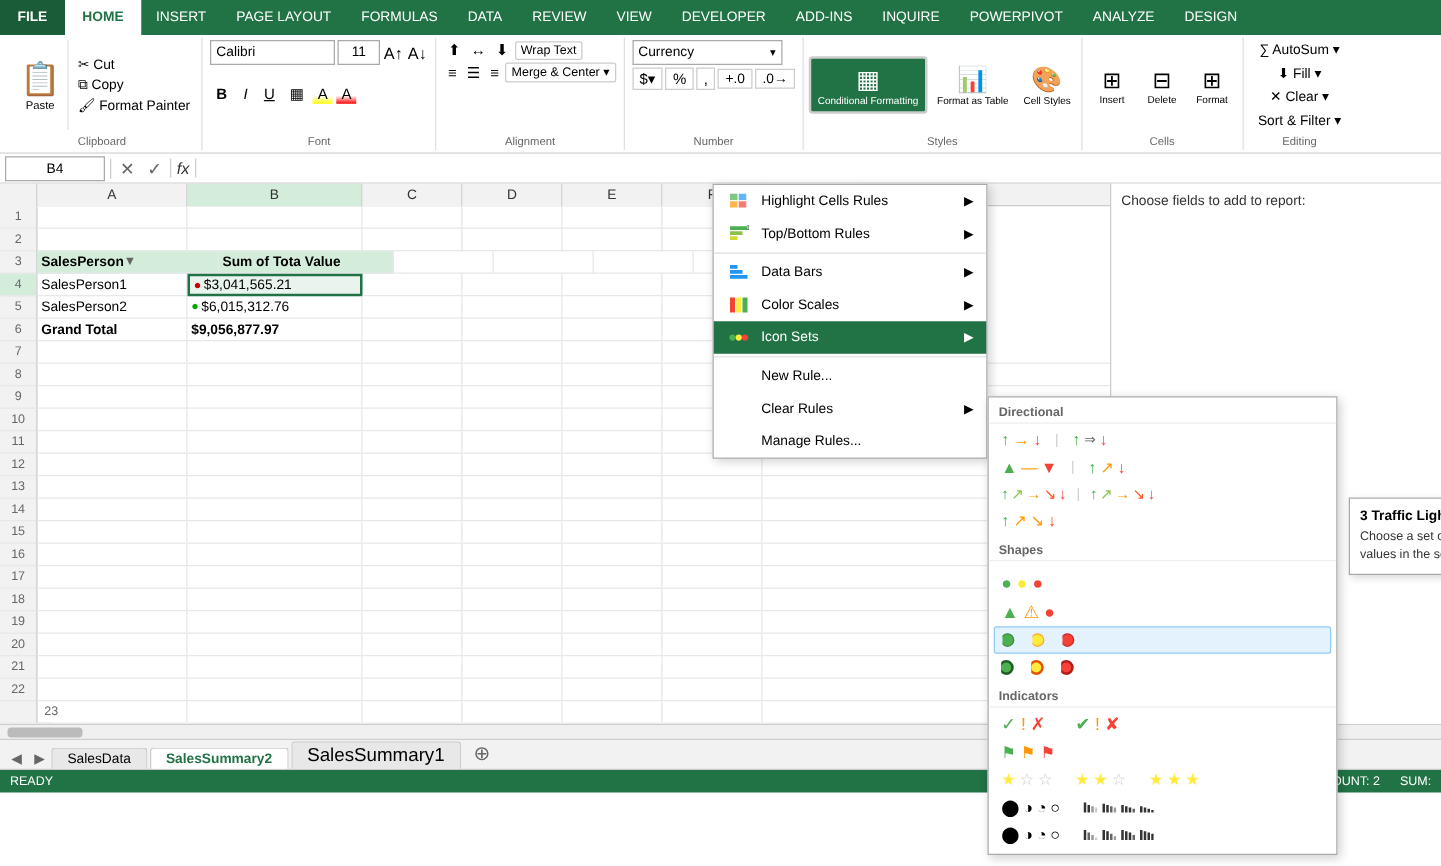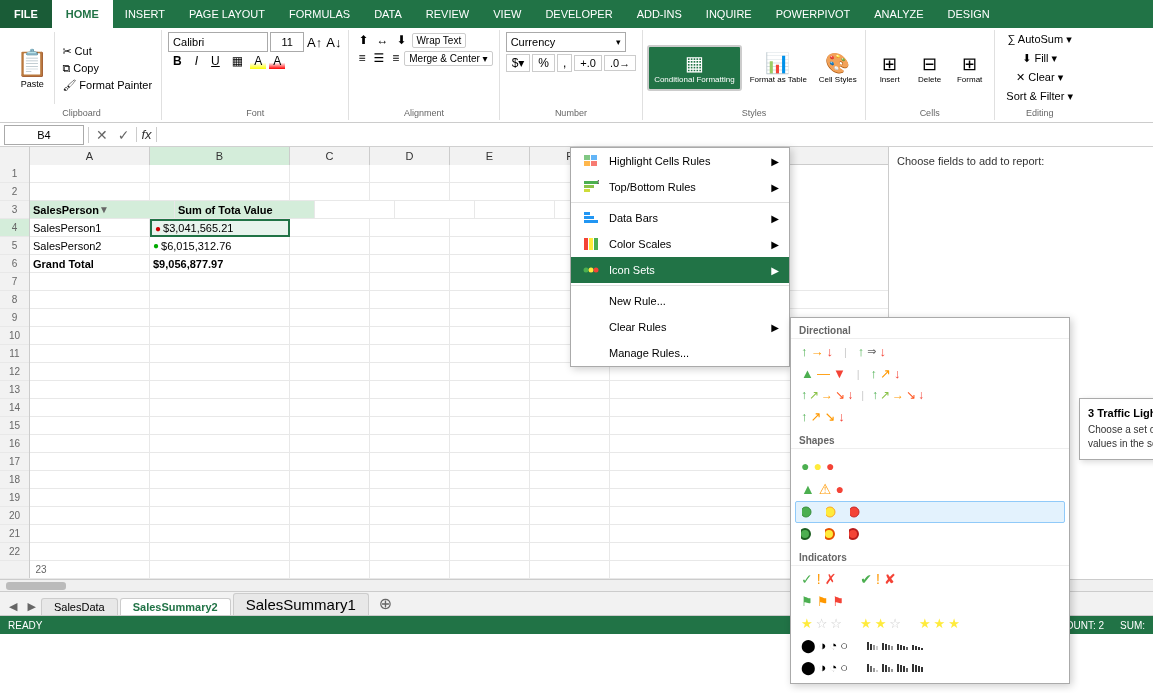--- a/index.html
+++ b/index.html
@@ -50,21 +50,21 @@
           <div style="display:flex; align-items:center; gap:3px; padding:1px 3px; cursor:pointer; font-size:11px;">
               <span>🖌</span>
               <span>Format Painter</span>
             </div>
         </div>
       </div>
       <div style="font-size:9px; color:#666; text-align:center; position:absolute; bottom:2px; width:calc(100% - 12px);">Clipboard</div>
     </div>
 
     <div style="display:flex; flex-direction:column; border-right:1px solid #e0e0e0; padding:2px 6px; position:relative; min-width:130px;">
-      <div style="display:flex; flex-direction:column; gap:0; flex:1; padding-bottom:14px;">
+      <div style="display:flex; flex-direction:column; gap:14px; flex:1; padding-bottom:14px;">
         <div style="display:flex; gap:2px; align-items:center;">
           <input value="Calibri" style="width: 100px; border: 1px solid rgb(170, 170, 170); padding: 1px 4px; font-size: 11px; height: 20px;">
           <input value="11" style="width: 34px; border: 1px solid rgb(170, 170, 170); padding: 1px 4px; font-size: 11px; height: 20px; text-align: center;">
           <span style="cursor:pointer; font-size:13px; padding:1px;">A↑</span>
           <span style="cursor:pointer; font-size:13px; padding:1px;">A↓</span>
         </div>
         <div style="display:flex; gap:3px; align-items:center;">
           <span style="font-weight:bold; cursor:pointer; padding:1px 4px; border:1px solid transparent; font-size:12px;">B</span>
           <span style="font-style:italic; cursor:pointer; padding:1px 4px; border:1px solid transparent; font-size:12px;">I</span>
           <span style="text-decoration:underline; cursor:pointer; padding:1px 4px; border:1px solid transparent; font-size:12px;">U</span>

